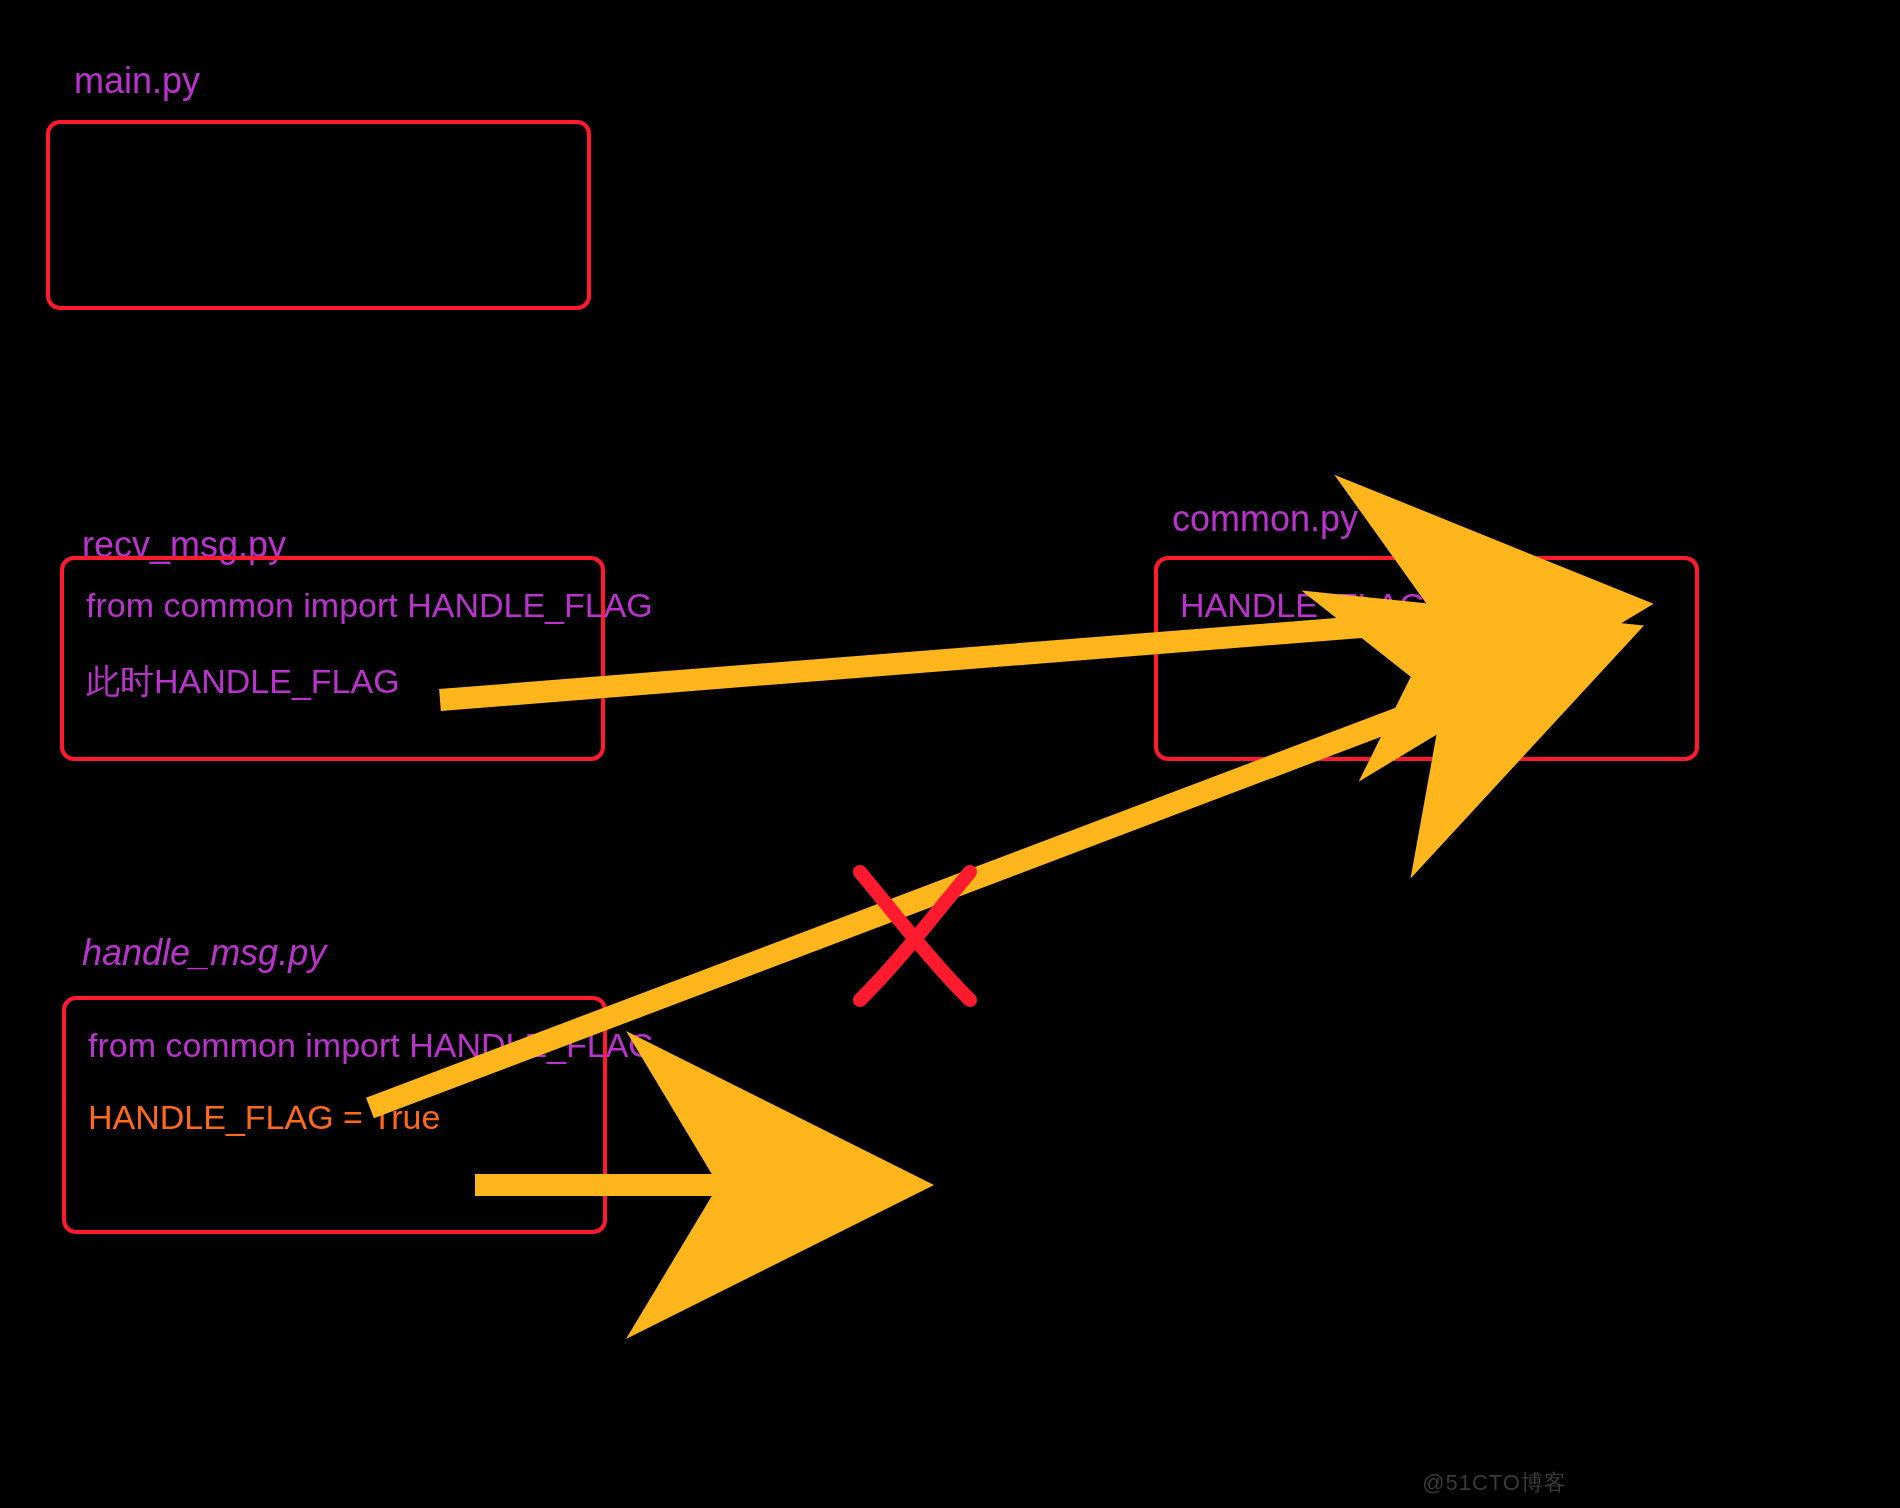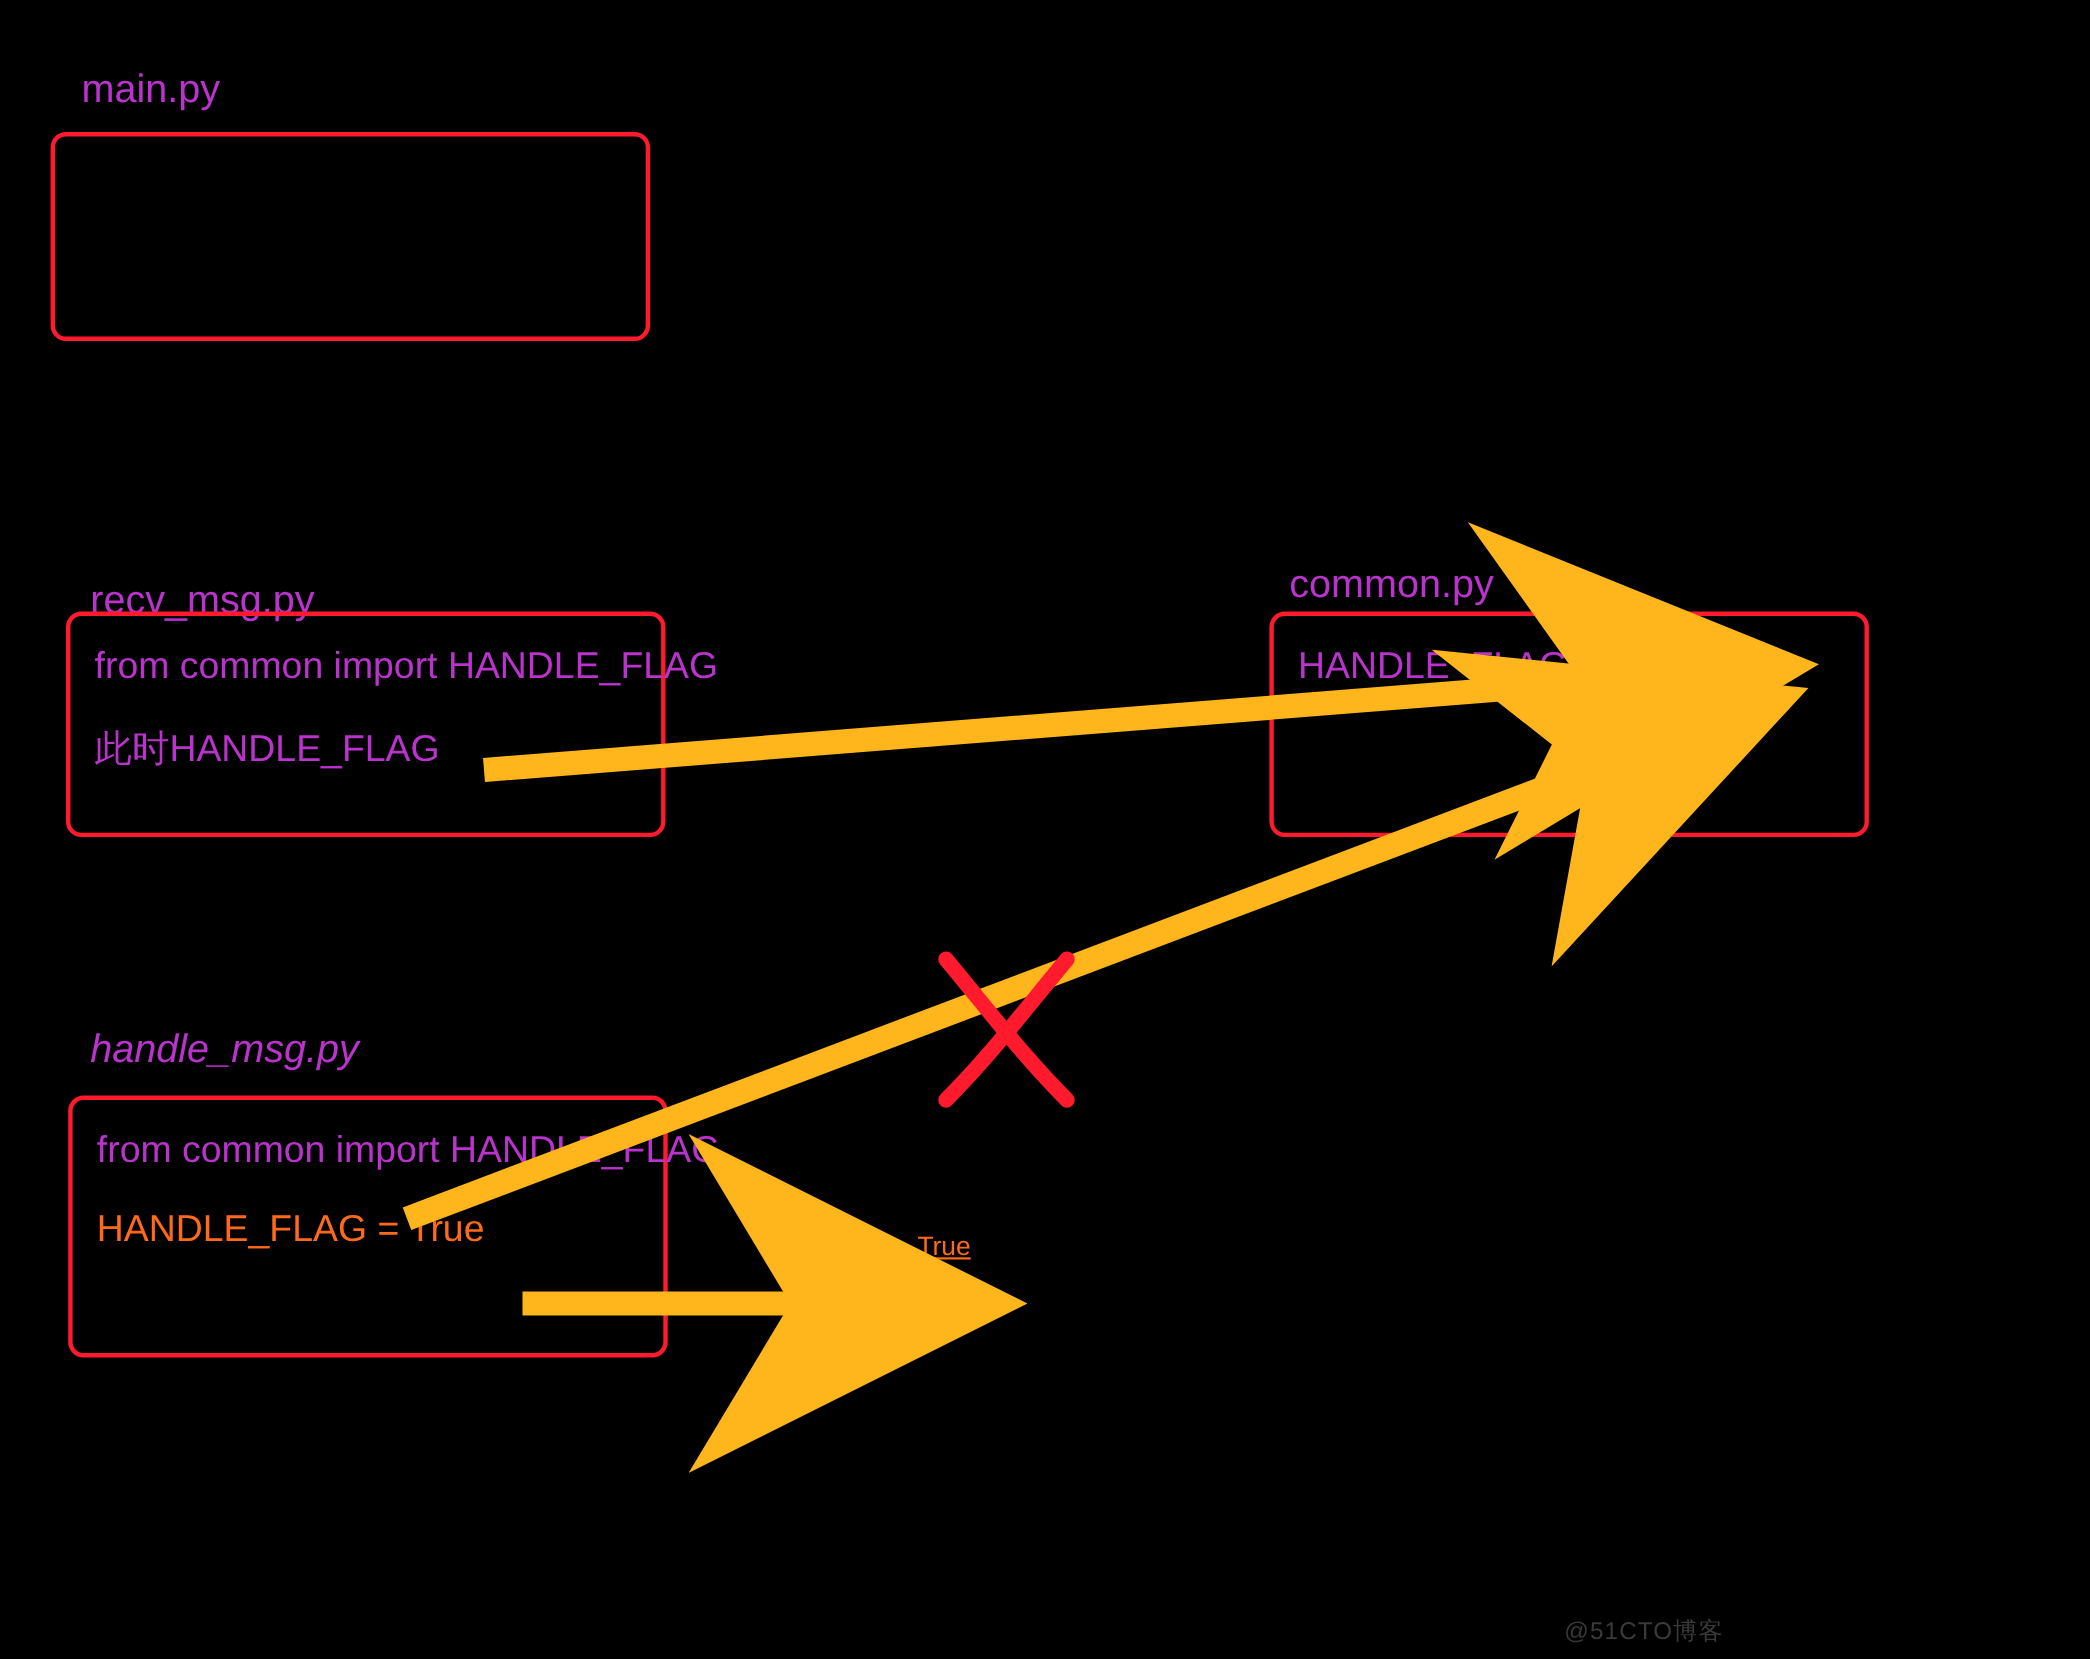--- a/index.html
+++ b/index.html
@@ -19,32 +19,32 @@
 
   <div class="label" style="left:74px; top:60px;">main.py</div>
   <div class="box" style="left:46px; top:120px; width:545px; height:190px;"></div>
 
   <div class="label" style="left:82px; top:495px;margin-top:29px;">recv_msg.py</div>
   <div class="box" style="left:60px; top:556px; width:545px; height:205px;">
     <div class="box-text" style="white-space:nowrap;">from common import HANDLE_FLAG</div>
     <div class="box-text" style="padding-top:4px;">此时HANDLE_FLAG</div>
   </div>
 
-  <div class="label" style="left:1172px; top:498px;margin-top:12px;">common.py</div>
+  <div class="label" style="left:1172px; top:498px;">common.py</div>
   <div class="box" style="left:1154px; top:556px; width:545px; height:205px;">
     <div class="box-text">HANDLE_FLAG = False</div>
   </div>
 
   <div class="label" style="left:82px; top:932px;font-style:italic;">handle_msg.py</div>
   <div class="box" style="left:62px; top:996px; width:545px; height:238px;">
     <div class="box-text" style="white-space:nowrap;">from common import HANDLE_FLAG</div>
     <div class="box-text orange" style="padding-top:0;">HANDLE_FLAG = True</div>
   </div>
 
-  <div class="label orange" style="left:834px; top:1120px; font-size:24px;text-decoration:underline;">True</div>
+  <div class="label orange" style="left:834px; top:1160px; font-size:40px;">True</div>
 
   <svg class="overlay" viewBox="0 0 1900 1508">
     <defs>
       <marker id="ah" viewBox="0 0 20 20" refX="10" refY="10" markerWidth="14" markerHeight="14" orient="auto-start-reverse">
         <path d="M0,0 L20,10 L0,20 L6,10 Z" fill="#ffb61c"></path>
       </marker>
     </defs>
 
     <line x1="440" y1="700" x2="1500" y2="616" stroke="#ffb61c" stroke-width="22" marker-end="url(#ah)"></line>
 

